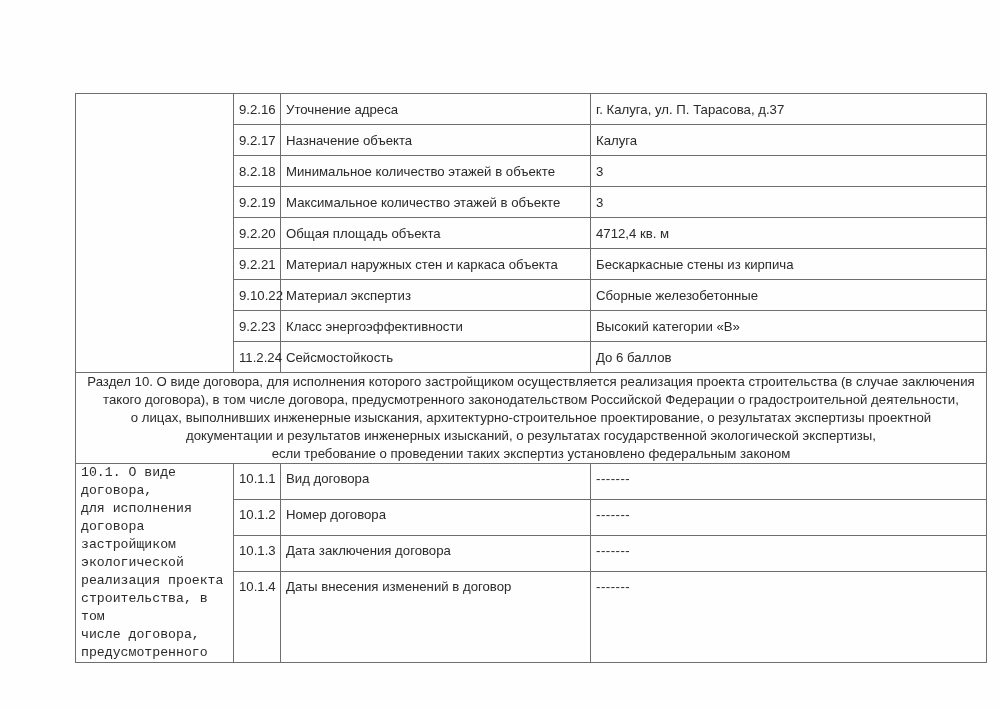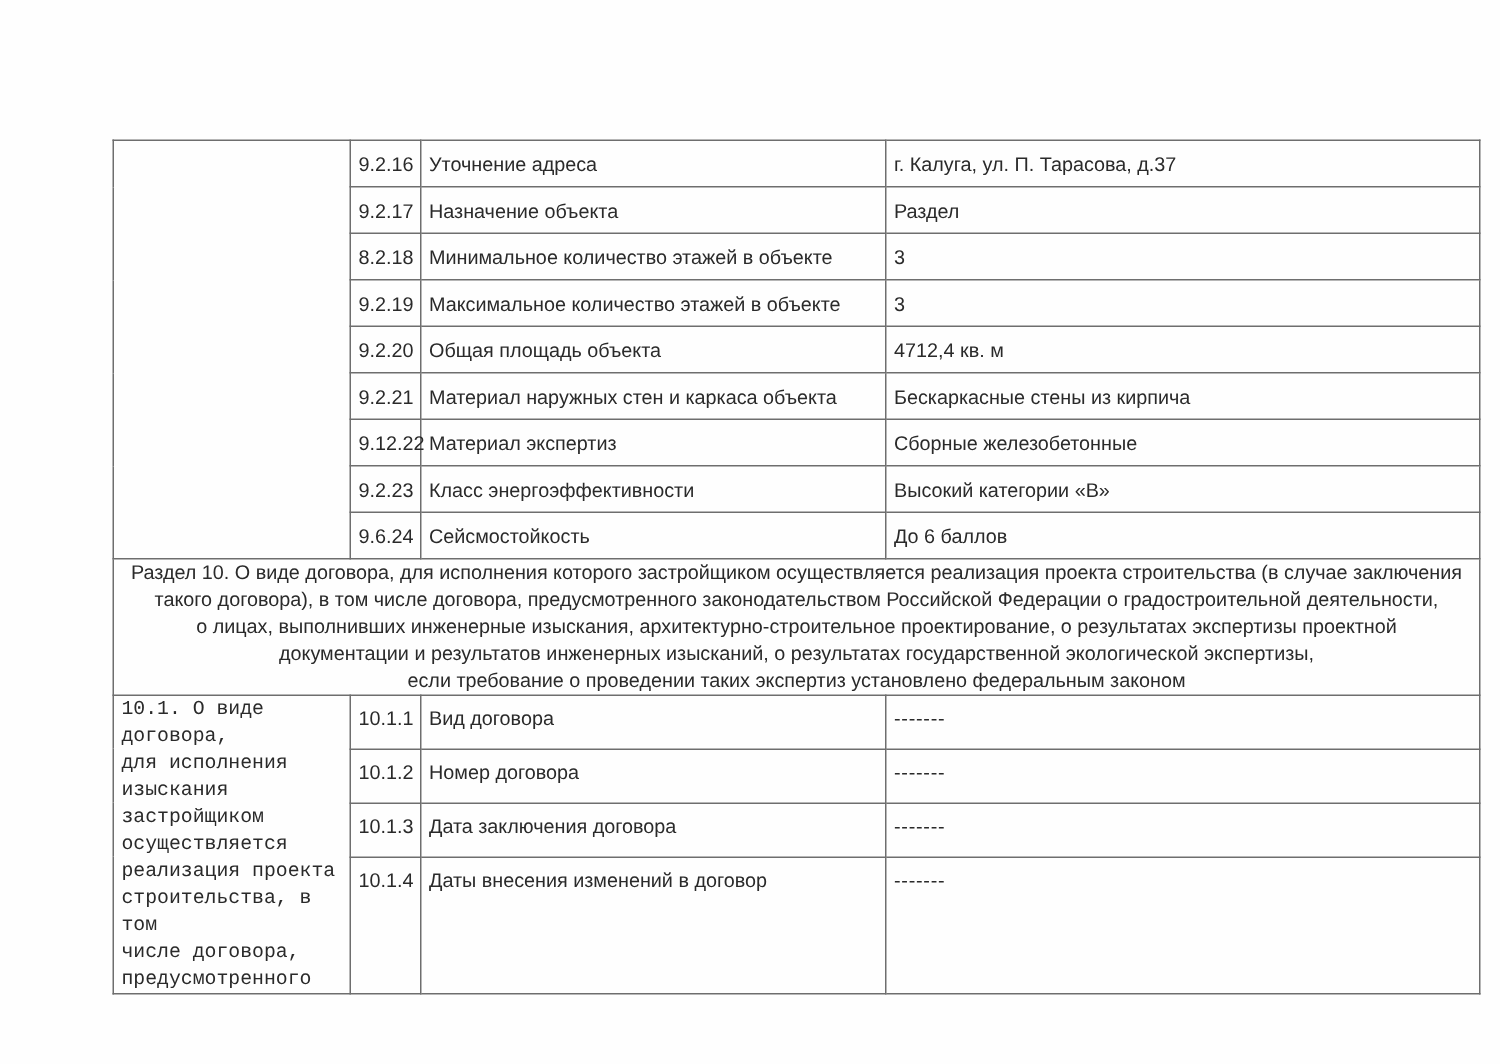--- a/index.html
+++ b/index.html
@@ -47,21 +47,21 @@
     <tbody>
       <tr class="r9">
         <td rowspan="9"></td>
         <td class="num">9.2.16</td>
         <td class="lbl">Уточнение адреса</td>
         <td class="val">г. Калуга, ул. П. Тарасова, д.37</td>
       </tr>
       <tr class="r9">
         <td class="num">9.2.17</td>
         <td class="lbl">Назначение объекта</td>
-        <td class="val">Раздел</td>
+        <td class="val">Калуга</td>
       </tr>
       <tr class="r9">
         <td class="num">8.2.18</td>
         <td class="lbl">Минимальное количество этажей в объекте</td>
         <td class="val">3</td>
       </tr>
       <tr class="r9">
         <td class="num">9.2.19</td>
         <td class="lbl">Максимальное количество этажей в объекте</td>
         <td class="val">3</td>
@@ -70,52 +70,52 @@
         <td class="num">9.2.20</td>
         <td class="lbl">Общая площадь объекта</td>
         <td class="val">4712,4 кв. м</td>
       </tr>
       <tr class="r9">
         <td class="num">9.2.21</td>
         <td class="lbl">Материал наружных стен и каркаса объекта</td>
         <td class="val">Бескаркасные стены из кирпича</td>
       </tr>
       <tr class="r9">
-        <td class="num">9.12.22</td>
+        <td class="num">9.10.22</td>
         <td class="lbl">Материал экспертиз</td>
         <td class="val">Сборные железобетонные</td>
       </tr>
       <tr class="r9">
         <td class="num">9.2.23</td>
         <td class="lbl">Класс энергоэффективности</td>
         <td class="val">Высокий категории «В»</td>
       </tr>
       <tr class="r9">
-        <td class="num">9.6.24</td>
+        <td class="num">11.2.24</td>
         <td class="lbl">Сейсмостойкость</td>
         <td class="val">До 6 баллов</td>
       </tr>
 
       <tr>
         <td colspan="4" class="section">
           <div>Раздел 10. О виде договора, для исполнения которого застройщиком осуществляется реализация проекта строительства (в случае заключения</div>
           <div>такого договора), в том числе договора, предусмотренного законодательством Российской Федерации о градостроительной деятельности,</div>
           <div>о лицах, выполнивших инженерные изыскания, архитектурно-строительное проектирование, о результатах экспертизы проектной</div>
           <div>документации и результатов инженерных изысканий, о результатах государственной экологической экспертизы,</div>
           <div>если требование о проведении таких экспертиз установлено федеральным законом</div>
         </td>
       </tr>
 
       <tr class="r10">
         <td rowspan="4" class="left10">
           <div>10.1. О виде договора,</div>
           <div>для исполнения</div>
-          <div>изыскания</div>
+          <div>договора</div>
           <div>застройщиком</div>
-          <div>осуществляется</div>
+          <div>экологической</div>
           <div>реализация проекта</div>
           <div>строительства, в том</div>
           <div>числе договора,</div>
           <div>предусмотренного</div>
         </td>
         <td class="num">10.1.1</td>
         <td class="lbl">Вид договора</td>
         <td class="val dash">-------</td>
       </tr>
       <tr class="r10">

